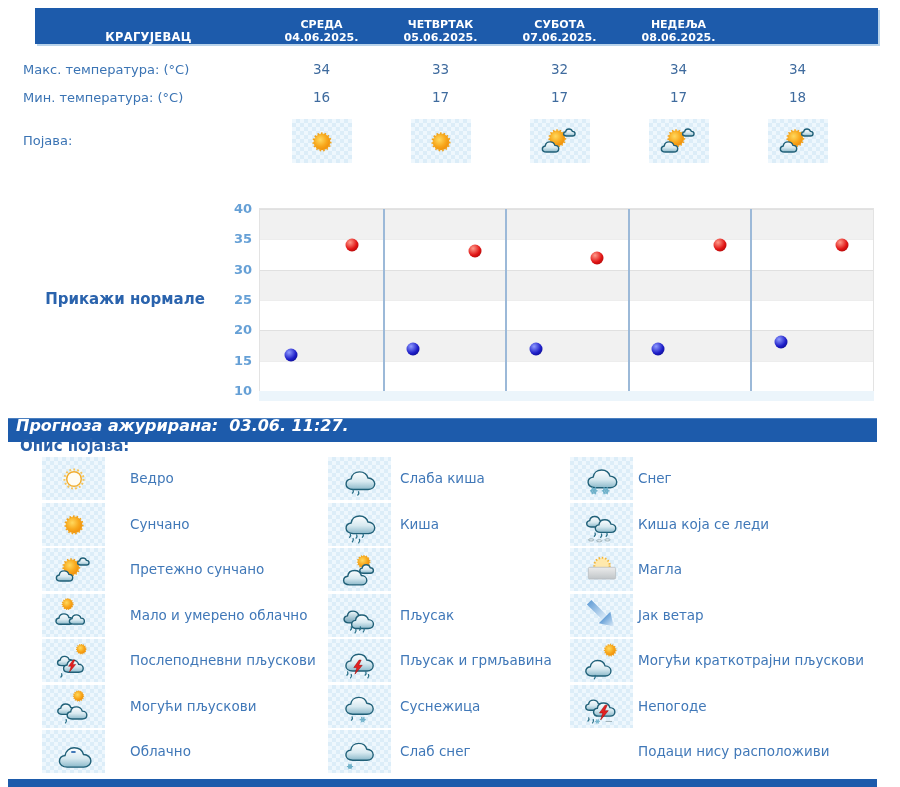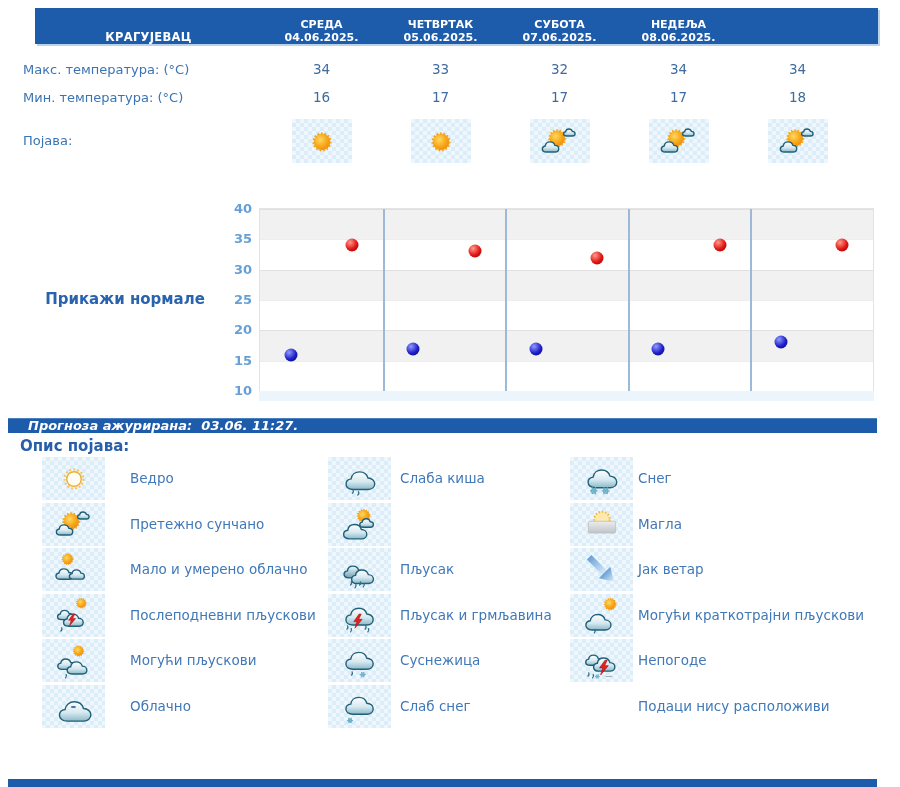--- a/index.html
+++ b/index.html
@@ -31,23 +31,23 @@
       repeating-linear-gradient(to bottom, #f1f1f1 0 16.667%, #ffffff 16.667% 33.334%);}
   .vline{position:absolute;top:0;bottom:0;width:2px;background:#9cb9d8;}
   .vline:nth-of-type(1){left:20%;} .vline:nth-of-type(2){left:40%;}
   .vline:nth-of-type(3){left:60%;} .vline:nth-of-type(4){left:80%;}
   .dot{position:absolute;width:13px;height:13px;border-radius:50%;transform:translate(-50%,-50%);}
   .dot-max{background:radial-gradient(circle at 35% 30%, #ff9a8a, #e01414 55%, #8e0404);}
   .dot-min{background:radial-gradient(circle at 35% 30%, #8f9bff, #1e1ec8 55%, #04046e);}
   .x-strip{position:absolute;left:259px;top:391px;width:615px;height:10px;background:#ecf5fb;}
 
   
-  .update-bar{position:absolute;left:8px;top:418px;width:869px;height:15px;background:#1d5bab;
-              box-shadow:inset 0 1px 0 #4a7fc0;color:#fff;font-size:13px;font-style:italic;font-weight:bold;
-              line-height:15px;padding-left:20px;box-sizing:border-box;white-space:pre;}
+  .update-bar{position:absolute;left:8px;top:418px;width:869px;height:24px;background:#1d5bab;
+              box-shadow:inset 0 1px 0 #4a7fc0;color:#fff;font-size:16px;font-style:italic;font-weight:bold;
+              line-height:15px;padding-left:8px;box-sizing:border-box;white-space:pre;}
   .legend-title{position:absolute;left:20px;top:437px;color:#285fa8;font-weight:bold;font-size:15px;}
 
   
   .legend{position:absolute;left:0;top:456px;width:900px;}
   .lrow{position:relative;height:45.5px;}
   .lcell{position:absolute;top:1px;width:63px;height:43px;display:flex;align-items:center;justify-content:center;}
   .c1{left:42px;} .c2{left:328px;} .c3{left:570px;}
   .llab{position:absolute;top:0;height:45.5px;line-height:45.5px;color:#4078b8;font-size:13.5px;white-space:nowrap;}
   .l1{left:130px;text-align:center;} .l2{left:400px;} .l3{left:638px;}
   .nodash{position:absolute;left:42px;top:0;width:63px;text-align:center;height:45.5px;line-height:45.5px;
@@ -335,20 +335,40 @@
       <div class="lcell c3 checker">
           <svg class="wicon" viewBox="0 0 44 44">
             <use href="#sym-snow"></use>
           </svg>
         </div>
       <div class="llab l3">Снег</div>
     </div>
     <div class="lrow">
       <div class="lcell c1 checker">
           <svg class="wicon" viewBox="0 0 44 44">
+            <use href="#sym-sunny"></use>
+          </svg>
+        </div>
+      <div class="llab l1">Сунчано</div>
+      <div class="lcell c2 checker">
+          <svg class="wicon" viewBox="0 0 44 44">
+            <use href="#sym-rain"></use>
+          </svg>
+        </div>
+      <div class="llab l2">Киша</div>
+      <div class="lcell c3 checker">
+          <svg class="wicon" viewBox="0 0 44 44">
+            <use href="#sym-freezing-rain"></use>
+          </svg>
+        </div>
+      <div class="llab l3">Киша која се леди</div>
+    </div>
+    <div class="lrow">
+      <div class="lcell c1 checker">
+          <svg class="wicon" viewBox="0 0 44 44">
             <use href="#sym-mostly-sunny"></use>
           </svg>
         </div>
       <div class="llab l1">Претежно сунчано</div>
       <div class="lcell c2 checker">
           <svg class="wicon" viewBox="0 0 44 44">
             <use href="#sym-variable-cloudy"></use>
           </svg>
         </div>
       <div class="lcell c3 checker">

